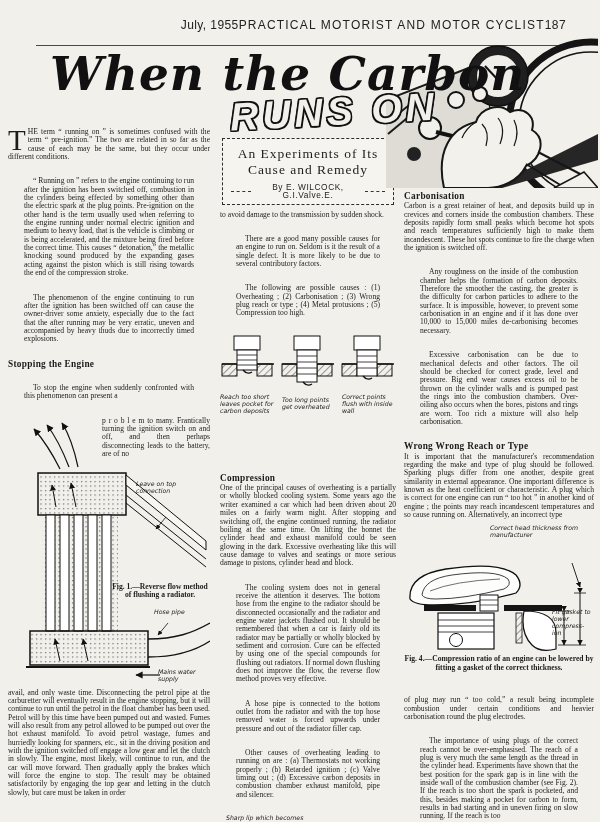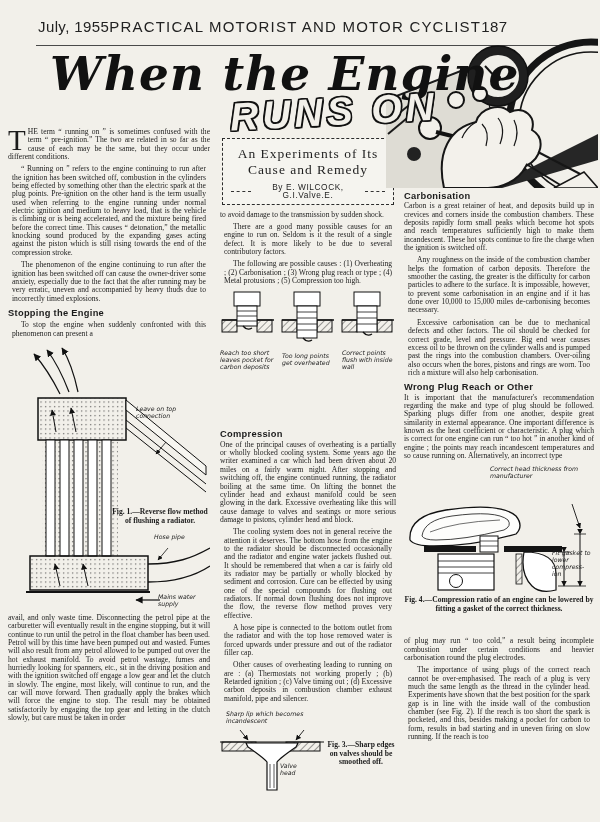--- a/index.html
+++ b/index.html
@@ -2,42 +2,42 @@
 <html><head>
 <meta charset="utf-8">
 <style>
   html,body{margin:0;padding:0;}
   body{
     width:600px;height:822px;overflow:hidden;position:relative;
     background:#f2f0ea;
     font-family:"Liberation Serif",serif;color:#1b1b1b;
   }
   
-  .pg-header{position:absolute;top:18px;left:38px;right:34px;display:flex;justify-content:flex-start;align-items:baseline;
-    font-family:"Liberation Sans",sans-serif;font-size:15px;letter-spacing:.4px;color:#222;}
+  .pg-header{position:absolute;top:18px;left:38px;right:34px;display:flex;justify-content:flex-end;align-items:baseline;
+    font-family:"Liberation Sans",sans-serif;font-size:12px;letter-spacing:.4px;color:#222;}
   .pg-header .pub{letter-spacing:1.2px;}
   .header-rule{position:absolute;top:45px;left:36px;right:34px;height:1px;background:#4a4a4a;}
   
   .title-script{position:absolute;top:46px;left:50px;font-family:"DejaVu Serif",serif;
     font-style:italic;font-weight:bold;font-size:47px;letter-spacing:1px;color:#111;white-space:nowrap;z-index:3;}
   .title-block{position:absolute;top:90px;left:230px;z-index:3;
     font-family:"Liberation Sans",sans-serif;font-weight:bold;font-style:italic;
     font-size:39px;letter-spacing:4px;color:#f2f0ea;transform:rotate(-3deg);white-space:nowrap;
     text-shadow:-1.5px -1.5px 0 #111,1.5px -1.5px 0 #111,-1.5px 1.5px 0 #111,1.5px 1.5px 0 #111,0 -1.5px 0 #111,0 1.5px 0 #111,-1.5px 0 0 #111,1.5px 0 0 #111;}
   
   .illo{position:absolute;top:36px;right:2px;width:212px;height:152px;z-index:2;}
   
   .col{position:absolute;font-size:7.6px;line-height:8.35px;text-align:justify;}
   #col1{left:8px;top:128px;width:202px;}
   #col2{left:220px;top:138px;width:176px;}
   #col3{left:404px;top:192px;width:190px;}
   .col p{margin:0 0 3px;}
-  .col p.ind{text-indent:9px;margin:4px;font-family:Liberation Serif, serif;}
+  .col p.ind{text-indent:9px;margin:16px;font-family:Liberation Serif, serif;}
   .col p.noind{margin:0;}
-  h3.subhead{font-size:9.3px;margin:6px 0 2px;font-family:Liberation Sans, sans-serif;letter-spacing:.3px;}
+  h3.subhead{font-size:9.3px;margin:6px 0 2px;font-family:Liberation Serif, serif;letter-spacing:.3px;}
   .dropcap{float:left;font-size:29px;line-height:23px;padding:1px 2px 0 0;font-family:"Liberation Serif",serif;}
   
   .exbox{border:1px dashed #2b2b2b;padding:7px 4px 4px;margin:0 2px 6px 2px;text-align:center;background:rgba(255,255,255,.25);}
   .exbox .bx-line{font-family:"Liberation Serif",serif;font-size:13.5px;line-height:16px;letter-spacing:1px;color:#1e1e1e;}
   .byline-row{display:flex;align-items:center;justify-content:center;margin-top:5px;}
   .byline-dash{flex:0 0 20px;border-top:1.4px dashed #333;margin:0 4px;}
   .byline{font-family:"Liberation Sans",sans-serif;font-size:8.3px;letter-spacing:.6px;color:#222;}
   
   .figwrap{position:relative;}
   .figlabel{position:absolute;font-family:"DejaVu Sans",sans-serif;font-style:italic;
@@ -74,21 +74,21 @@
   </defs>
 </svg>
 
 <div class="pg-header">
   <span>July, 1955</span>
   <span class="pub">PRACTICAL  MOTORIST  AND  MOTOR  CYCLIST</span>
   <span>187</span>
 </div>
 <div class="header-rule"></div>
 
-<div class="title-script">When the Engine</div>
+<div class="title-script">When the Carbon</div>
 <div class="title-block">RUNS ON</div>
 
 <div class="illo">
 <svg viewBox="0 0 212 152" width="212" height="152">
   <polygon points="0,66 96,28 118,152 0,152" fill="#dedcd4"></polygon>
   <line x1="0" y1="64" x2="98" y2="26" stroke="#1a1a1a" stroke-width="2"></line>
   <line x1="96" y1="28" x2="118" y2="150" stroke="#1a1a1a" stroke-width="1.4"></line>
   <line x1="2" y1="86" x2="22" y2="70" stroke="#1a1a1a" stroke-width="2"></line>
   <line x1="2" y1="98" x2="26" y2="78" stroke="#1a1a1a" stroke-width="2"></line>
   <circle cx="205" cy="88" r="82" fill="none" stroke="#151515" stroke-width="7"></circle>
@@ -141,20 +141,21 @@
       <rect x="94" y="98" width="9" height="116" fill="#fff" stroke="#111" stroke-width="1"></rect>
       <rect x="22" y="214" width="118" height="34" fill="url(#dots)" stroke="#111" stroke-width="1.5"></rect>
       <path d="M52,244 L47,222" fill="none" stroke="#111" stroke-width="1" marker-end="url(#arr)"></path>
       <path d="M80,244 L75,222" fill="none" stroke="#111" stroke-width="1" marker-end="url(#arr)"></path>
       <path d="M140,222 C168,222 184,216 202,206" fill="none" stroke="#111" stroke-width="1.3"></path>
       <path d="M140,240 C172,240 190,232 202,224" fill="none" stroke="#111" stroke-width="1.3"></path>
       <line x1="18" y1="250" x2="142" y2="250" stroke="#111" stroke-width="2"></line>
       <path d="M152,258 L128,258" fill="none" stroke="#111" stroke-width="1.2" marker-end="url(#arr)"></path>
       <path d="M160,206 L150,218" fill="none" stroke="#111" stroke-width="0.8" marker-end="url(#arr)"></path>
     </svg>
+    <div class="wraptext">p r o b l e m  to  many. Frantically turning the ignition switch on and off, and then perhaps disconnecting leads to the battery, are of no</div>
     <div class="figlabel" style="left:128px;top:64px;width:64px;">Leave on top connection</div>
     <div class="figcap">Fig. 1.—Reverse flow method of flushing a radiator.</div>
     <div class="figlabel" style="left:146px;top:192px;width:50px;">Hose pipe</div>
     <div class="figlabel" style="left:150px;top:252px;width:52px;">Mains water supply</div>
   </div>
 
   <p class="noind">avail, and only waste time.  Disconnecting the petrol pipe at the carburetter will eventually result in the engine stopping, but it will continue to run until the petrol in the float chamber has been used.  Petrol will by this time have been pumped out and wasted. Fumes will also result from any petrol allowed to be pumped out over the hot exhaust manifold.  To avoid petrol wastage, fumes and hurriedly looking for spanners, etc., sit in the driving position and with the ignition switched off engage a low gear and let the clutch in slowly.  The engine, most likely, will continue to run, and the car will move forward.  Then gradually apply the brakes which will force the engine to stop. The result may be obtained satisfactorily by engaging the top gear and letting in the clutch slowly, but care must be taken in order</p>
 </div>
 
 <div class="col" id="col2">
@@ -231,21 +232,21 @@
     <div class="figlabel" style="left:60px;top:52px;width:30px;">Valve head</div>
     <div class="figcap">Fig. 3.—Sharp edges on valves should be smoothed off.</div>
   </div>
 </div>
 
 <div class="col" id="col3">
   <h3 class="subhead" style="margin-top:0">Carbonisation</h3>
   <p class="noind">Carbon is a great retainer of heat, and deposits build up in crevices and corners inside the combustion chambers.  These deposits rapidly form small peaks which become hot spots and reach temperatures sufficiently high to make them incandescent. These hot spots continue to fire the charge when the ignition is switched off.</p>
   <p class="ind">Any roughness on the inside of the combustion chamber helps the formation of carbon deposits.  Therefore the smoother the casting, the greater is the difficulty for carbon particles to adhere to the surface.  It is impossible, however, to prevent some carbonisation in an engine and if it has done over 10,000 to 15,000 miles de-carbonising becomes necessary.</p>
   <p class="ind">Excessive carbonisation can be due to mechanical defects and other factors.  The oil should be checked for correct grade, level and pressure.  Big end wear causes excess oil to be thrown on the cylinder walls and is pumped past the rings into the combustion chambers.  Over-oiling also occurs when the bores, pistons and rings are worn.  Too rich a mixture will also help carbonisation.</p>
-  <h3 class="subhead">Wrong Plug Reach or Other</h3>
+  <h3 class="subhead">Wrong Wrong Reach or Type</h3>
   <p class="noind">It is important that the manufacturer's recommendation regarding the make and type of plug should be followed.  Sparking plugs differ from one another, despite great similarity in external appearance.  One important difference is known as the heat coefficient or characteristic.  A plug which is correct for one engine can run “ too hot ” in another kind of engine ; the points may reach incandescent temperatures and so cause running on.  Alternatively, an incorrect type</p>
 
   <div class="figwrap" id="fig4">
     <svg viewBox="0 0 190 112" width="190" height="112">
       <path d="M6,58 Q4,34 42,28 Q96,20 112,34 Q120,44 112,52 Q70,64 30,64 Q10,64 6,58 Z" fill="#fdfdfb" stroke="#111" stroke-width="1.3"></path>
       <path d="M18,54 Q20,38 48,34 Q92,28 104,38 Q108,44 100,48 Q60,58 32,58 Q20,58 18,54 Z" fill="none" stroke="#111" stroke-width="0.8"></path>
       <path d="M26,50 Q50,40 96,38" fill="none" stroke="#111" stroke-width="0.6"></path>
       <rect x="20" y="64" width="52" height="6" fill="#141414"></rect>
       <rect x="100" y="64" width="58" height="6" fill="#141414"></rect>
       <rect x="76" y="54" width="18" height="16" fill="#fff" stroke="#111" stroke-width="1"></rect>

